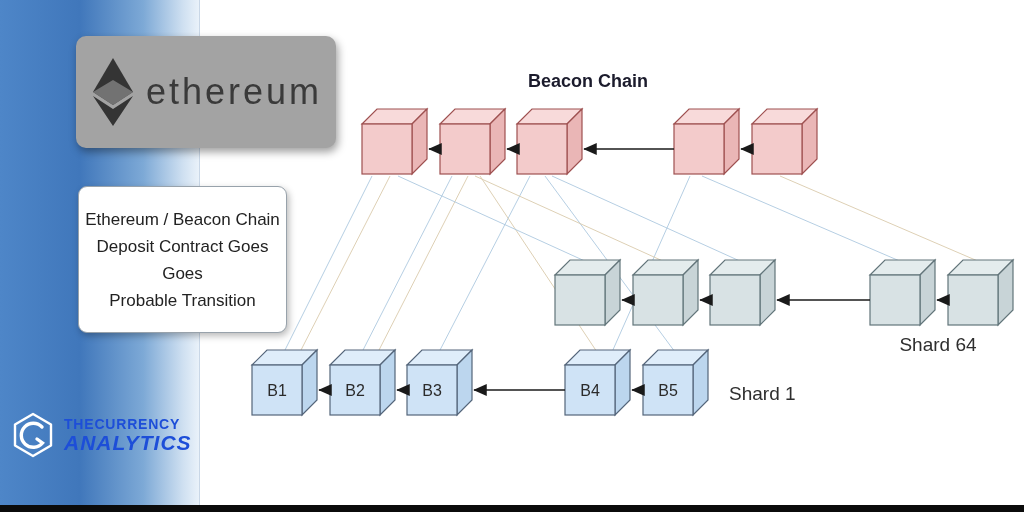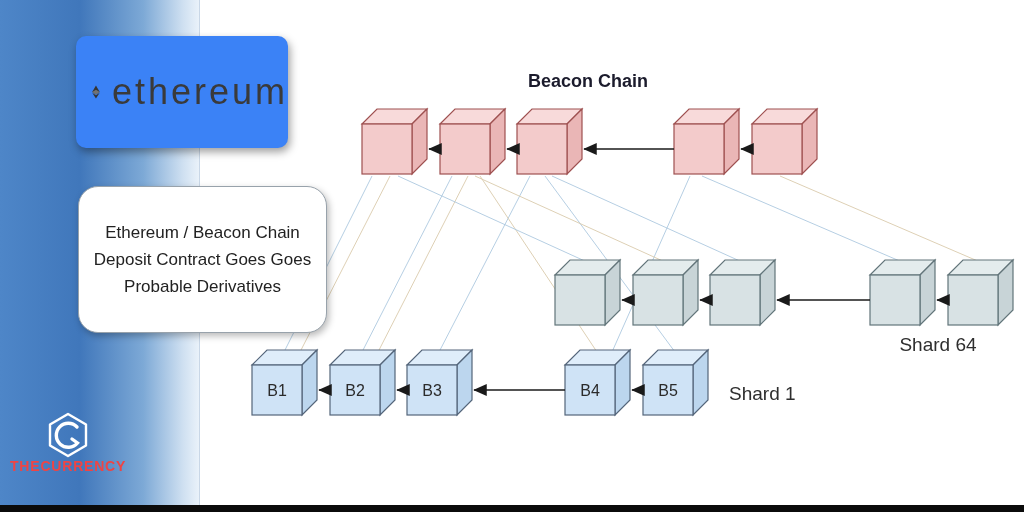--- a/index.html
+++ b/index.html
@@ -9,38 +9,38 @@
   }
   .side-panel{
     position:absolute;left:0;top:0;width:199px;height:512px;
     background:linear-gradient(to right,#4e86c8 0%,#4077bb 40%,#7da9d6 72%,#cfe0f1 92%,#eaf2fa 100%);
     border-right:1px solid #c9d7e7;
   }
   .bottom-bar{
     position:absolute;left:0;bottom:0;width:1024px;height:7px;background:#0b0b0b;
   }
   .eth-card{
-    position:absolute;left:76px;top:36px;width:212px;height:112px;
-    background:#3b82f6;border-radius:10px;
+    position:absolute;left:76px;top:36px;width:260px;height:112px;
+    background:#a3a3a3;border-radius:10px;
     box-shadow:2px 4px 9px rgba(0,0,0,0.38);
     display:flex;align-items:center;padding-left:16px;box-sizing:border-box;gap:12px;
   }
   .eth-wordmark{
     font-size:36px;color:#3a3a3a;letter-spacing:3px;font-weight:400;
   }
   .headline-card{
-    position:absolute;left:78px;top:186px;width:249px;height:147px;
-    background:#ffffff;border:1px solid #98a2ab;border-radius:20px;
+    position:absolute;left:78px;top:186px;width:209px;height:147px;
+    background:#ffffff;border:1px solid #98a2ab;border-radius:9px;
     box-shadow:2px 3px 7px rgba(0,0,0,0.28);
     display:flex;flex-direction:column;justify-content:center;
     text-align:center;font-size:17px;line-height:27px;color:#222222;
     box-sizing:border-box;padding:4px 6px;
   }
   .tca-logo{
-    position:absolute;left:10px;top:412px;display:flex;align-items:center;color:#ef4444;flex-direction:column;
+    position:absolute;left:10px;top:412px;display:flex;align-items:center;gap:8px;color:#1d4ed8;
   }
   .tca-text{display:flex;flex-direction:column;line-height:1.05;}
   .tca-line1{font-size:14px;font-weight:700;letter-spacing:0.8px;}
   .tca-line2{font-size:21px;font-weight:800;font-style:italic;letter-spacing:1px;}
   #diagram{position:absolute;left:0;top:0;}
   #diagram text{font-family:"Liberation Sans", sans-serif;}
   .diagram-title{font-size:18px;font-weight:bold;fill:#1b1b2c;}
   .shard-label{font-size:19px;fill:#2e2e2e;}
 </style>
 </head>
@@ -177,27 +177,28 @@
       <path d="M21 1 L41 35 L21 48 L1 35 Z" fill="#343434"></path>
       <path d="M21 23 L41 35 L21 48 L1 35 Z" fill="#828282" opacity="0.8"></path>
       <path d="M21 69 L41 39 L21 52 L1 39 Z" fill="#343434"></path>
     </svg>
     <span class="eth-wordmark">ethereum</span>
   </div>
 
   <div class="headline-card">
     <div>Ethereum / Beacon Chain</div>
     <div>Deposit Contract Goes Goes</div>
-    <div>Probable Derivatives</div>
+    <div>Probable Transition</div>
   </div>
 
   <div class="tca-logo">
     <svg width="46" height="47" viewBox="0 0 46 47">
       <path d="M23 2 L41 12.5 L41 33.5 L23 44 L5 33.5 L5 12.5 Z" fill="none" stroke="#ffffff" stroke-width="2.4" stroke-linejoin="round"></path>
       <path d="M32 15 A12 12 0 1 0 32.5 31 L27 27" fill="none" stroke="#ffffff" stroke-width="3.4" stroke-linecap="round"></path>
     </svg>
     <div class="tca-text">
       <span class="tca-line1">THECURRENCY</span>
+      <span class="tca-line2">ANALYTICS</span>
     </div>
   </div>
 
   <div class="bottom-bar"></div>
 </div>
 
 </body></html>

